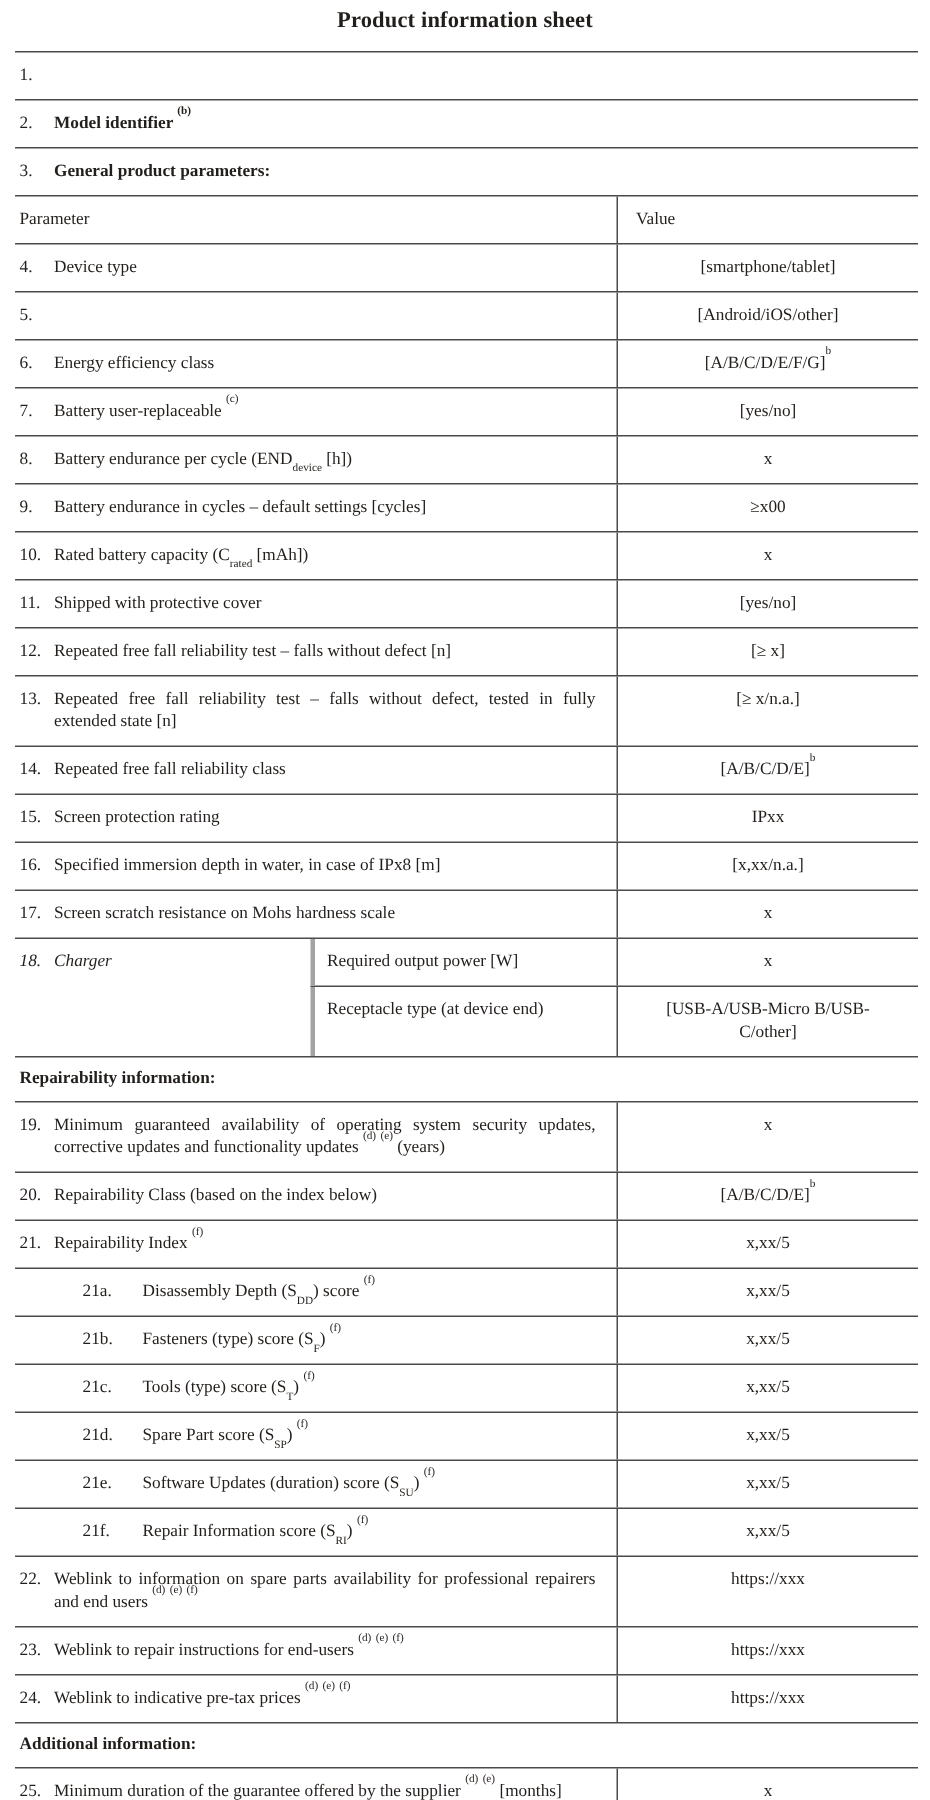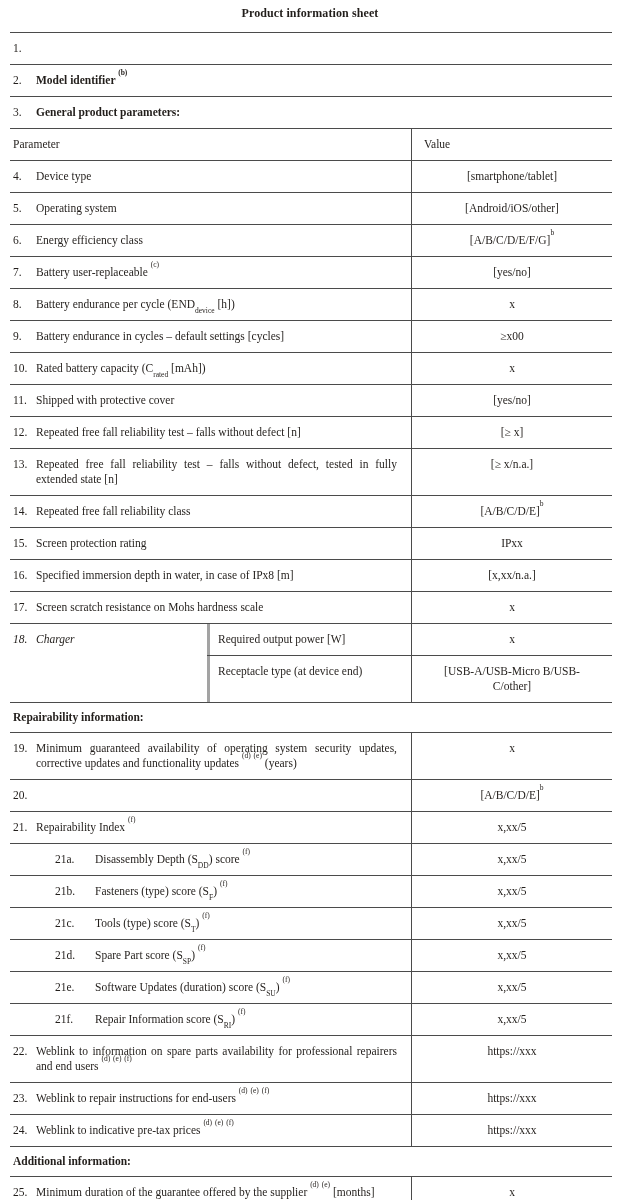--- a/index.html
+++ b/index.html
@@ -3,21 +3,21 @@
 <meta charset="utf-8">
 <style>
   html,body{margin:0;padding:0;background:#ffffff;}
   body{
     width:620px;height:1200px;overflow:hidden;
     font-family:"Liberation Serif","DejaVu Serif",serif;
     color:#221e1b;
     -webkit-font-smoothing:antialiased;
   }
   .page-title{
-    text-align:center;font-weight:bold;font-size:12px;
+    text-align:center;font-weight:bold;font-size:15px;
     padding-top:6px;letter-spacing:.1px;
   }
   .sheet{
     margin:11px 8px 0 10px;
     border-bottom:1px solid #4b4b4b;
     font-size:11.5px;line-height:15px;
   }
   .row{border-top:1px solid #4b4b4b;}
   
   .row.fullrow{display:flex;padding:8px 0;}
@@ -73,21 +73,20 @@
     <div class="row item">
       <div class="lblwrap">
         <span class="num">4.</span>
         <span class="lbl">Device type</span>
       </div>
       <div class="value-cell">[smartphone/tablet]</div>
     </div>
     <div class="row item">
       <div class="lblwrap">
         <span class="num">5.</span>
-        <span class="lbl">Operating system</span>
       </div>
       <div class="value-cell">[Android/iOS/other]</div>
     </div>
     <div class="row item">
       <div class="lblwrap">
         <span class="num">6.</span>
         <span class="lbl">Energy efficiency class</span>
       </div>
       <div class="value-cell">[A/B/C/D/E/F/G]<sup>b</sup></div>
     </div>
@@ -188,20 +187,21 @@
     <div class="row item">
       <div class="lblwrap">
         <span class="num">19.</span>
         <span class="lbl">Minimum guaranteed availability of operating system security updates, corrective updates and functionality updates <sup>(d)</sup> <sup>(e)</sup> (years)</span>
       </div>
       <div class="value-cell">x</div>
     </div>
     <div class="row item">
       <div class="lblwrap">
         <span class="num">20.</span>
+        <span class="lbl">Repairability Class (based on the index below)</span>
       </div>
       <div class="value-cell">[A/B/C/D/E]<sup>b</sup></div>
     </div>
     <div class="row item">
       <div class="lblwrap">
         <span class="num">21.</span>
         <span class="lbl">Repairability Index <sup>(f)</sup></span>
       </div>
       <div class="value-cell">x,xx/5</div>
     </div>

